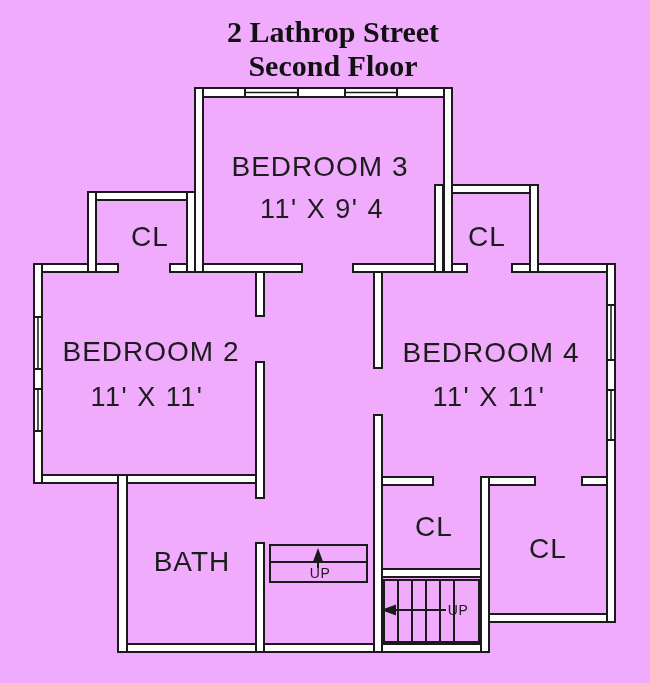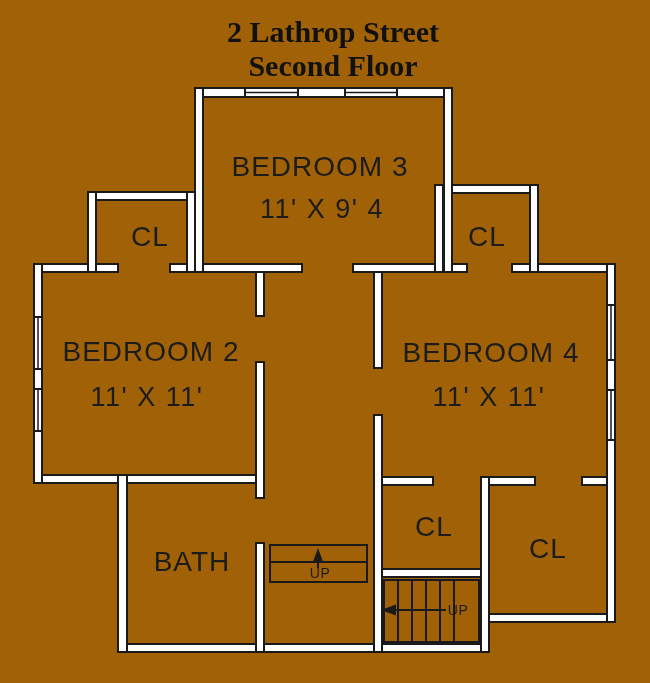--- a/index.html
+++ b/index.html
@@ -5,21 +5,21 @@
   html, body {
     margin: 0;
     padding: 0;
     background: #ffffff;
     font-family: "Liberation Sans", sans-serif;
   }
   .canvas {
     position: relative;
     width: 650px;
     height: 683px;
-    background: #a16207;
+    background: #f0abfc;
     overflow: hidden;
   }
   svg { position: absolute; top: 0; left: 0; }
 
   .wall   { fill: #ffffff; stroke: #1a1a1a; stroke-width: 2; }
   .winmid { stroke: #1a1a1a; stroke-width: 1.5; fill: none; }
   .box    { fill: none; stroke: #1a1a1a; stroke-width: 2; }
   .tread  { stroke: #1a1a1a; stroke-width: 2; fill: none; }
   .arrowline { stroke: #1a1a1a; stroke-width: 2; fill: none; }
   .arrowhead { fill: #1a1a1a; stroke: none; }

